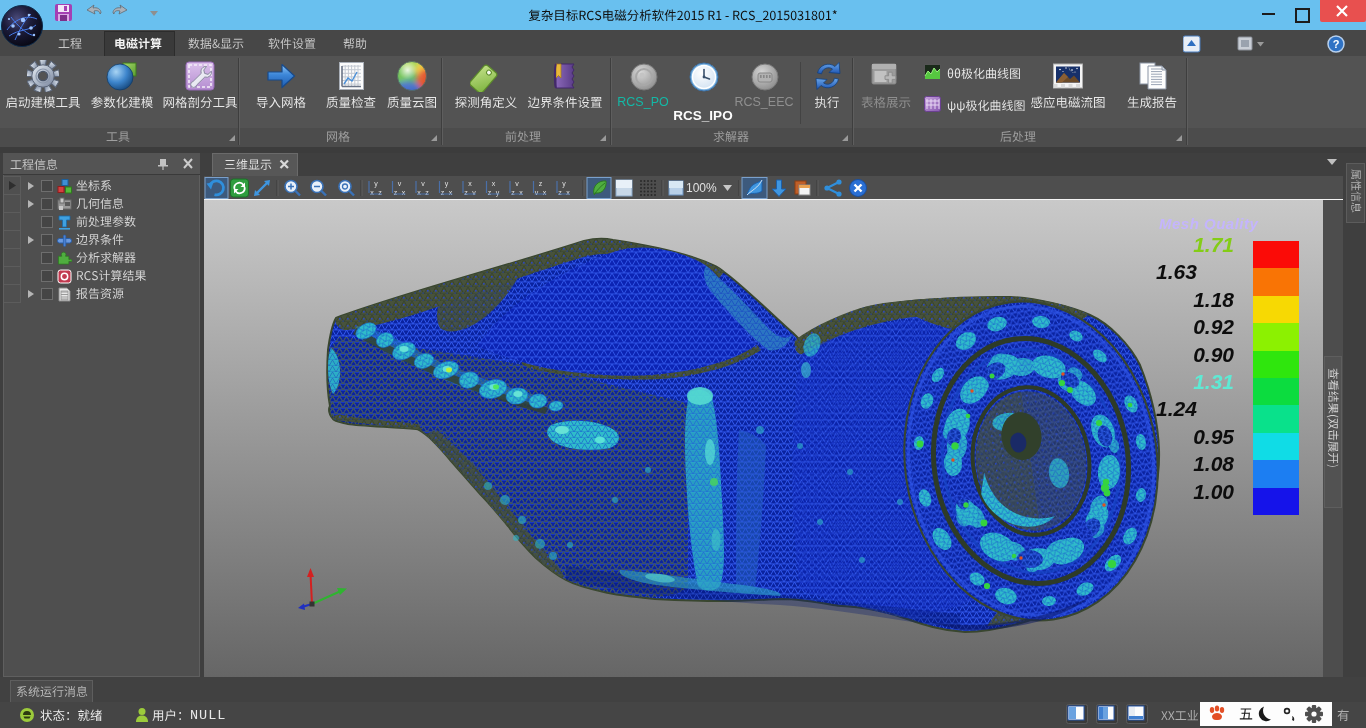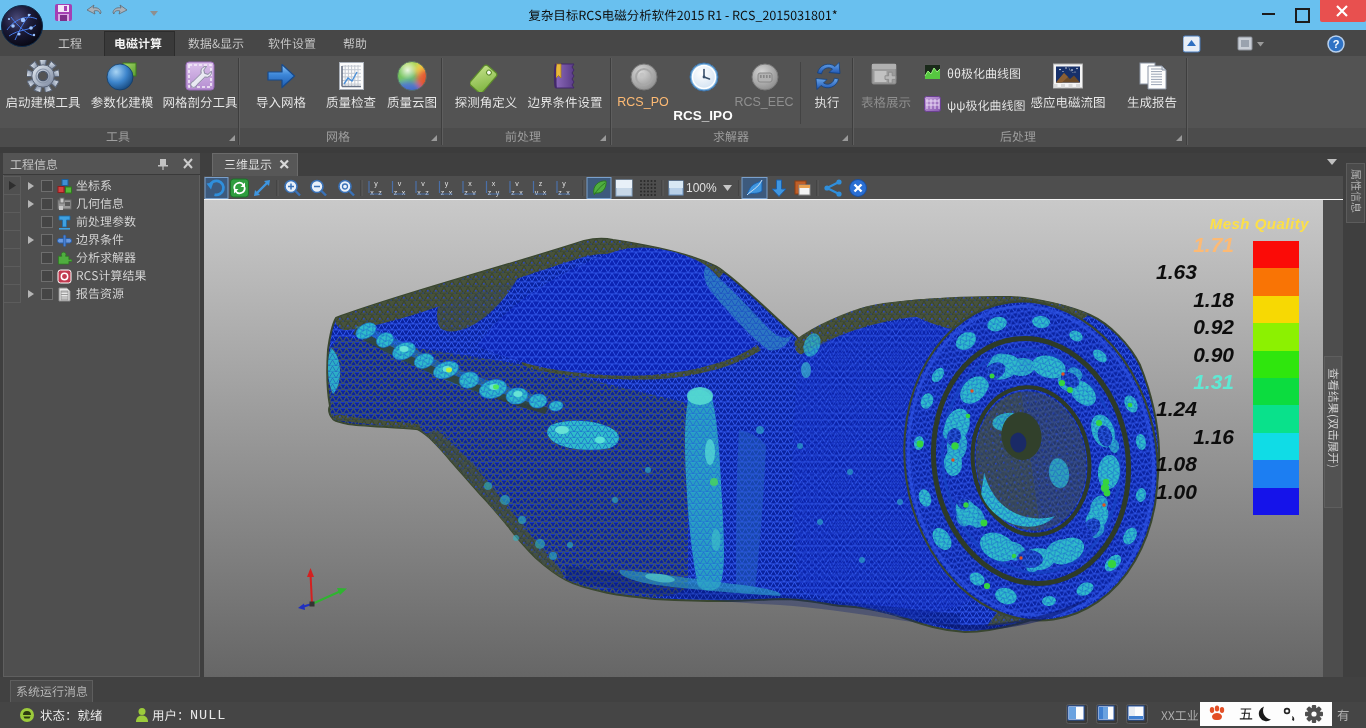--- a/index.html
+++ b/index.html
@@ -54,21 +54,21 @@
     </svg>
 <svg style="position:absolute;left:599px;top:134px" width="8" height="8">
       <path d="M7 1 L7 7 L1 7 Z" fill="#9a9a9a"></path>
     </svg>
 <svg style="position:absolute;left:841px;top:134px" width="8" height="8">
       <path d="M7 1 L7 7 L1 7 Z" fill="#9a9a9a"></path>
     </svg>
 <svg style="position:absolute;left:1175px;top:134px" width="8" height="8">
       <path d="M7 1 L7 7 L1 7 Z" fill="#9a9a9a"></path>
     </svg>
-<div style="position:absolute;left:603px;top:95px;width:80px;text-align:center;font:12.5px 'Liberation Sans',sans-serif;color:#fdba74">RCS_PO</div>
+<div style="position:absolute;left:603px;top:95px;width:80px;text-align:center;font:12.5px 'Liberation Sans',sans-serif;color:#14b8a6">RCS_PO</div>
 <div style="position:absolute;left:663px;top:108px;width:80px;text-align:center;font:bold 13.5px 'Liberation Sans',sans-serif;color:#fdfdfd">RCS_IPO</div>
 <div style="position:absolute;left:724px;top:95px;width:80px;text-align:center;font:12.5px 'Liberation Sans',sans-serif;color:#8f8f8f">RCS_EEC</div>
 <svg style="position:absolute;left:27px;top:60px" width="32" height="32">
       <defs>
         <linearGradient id="gm" x1="0" y1="0" x2="1" y2="1">
           <stop offset="0" stop-color="#e8edf4"></stop>
           <stop offset="0.5" stop-color="#aeb9c9"></stop>
           <stop offset="1" stop-color="#76829a"></stop>
         </linearGradient>
       </defs>
@@ -740,31 +740,31 @@
 <g stroke-linecap="round">
 <line x1="312" y1="604" x2="310.5" y2="574" stroke="#d42020" stroke-width="2"></line>
 <path d="M310.5 568 L307 577 L314 577 Z" fill="#d42020"></path>
 <line x1="312" y1="604" x2="342" y2="590.5" stroke="#2fb430" stroke-width="2"></line>
 <path d="M347 588.5 L337 588 L340 595 Z" fill="#2fb430"></path>
 <line x1="312" y1="604" x2="302" y2="607" stroke="#2030c0" stroke-width="2"></line>
 <path d="M298 608 L304 603.5 L305 610 Z" fill="#2030c0"></path>
 <rect x="309.5" y="601.5" width="5" height="5" fill="#333"></rect>
 </g>
 </svg>
-<div style="position:absolute;left:1159px;top:215px;width:150px;text-align:right;font:italic bold 15px 'Liberation Sans',sans-serif;color:#fde047;letter-spacing:.5px">Mesh Quality</div>
-<div style="position:absolute;left:1156px;top:233px;width:78px;text-align:right;font:italic bold 21px 'Liberation Sans',sans-serif;color:#fdba74">1.71</div>
+<div style="position:absolute;left:1159px;top:215px;width:150px;text-align:left;font:italic bold 15px 'Liberation Sans',sans-serif;color:#c4b5fd;letter-spacing:.5px">Mesh Quality</div>
+<div style="position:absolute;left:1156px;top:233px;width:78px;text-align:right;font:italic bold 21px 'Liberation Sans',sans-serif;color:#84cc16">1.71</div>
 <div style="position:absolute;left:1156px;top:260px;width:78px;text-align:left;font:italic bold 21px 'Liberation Sans',sans-serif;color:#0d0d0d">1.63</div>
 <div style="position:absolute;left:1156px;top:288px;width:78px;text-align:right;font:italic bold 21px 'Liberation Sans',sans-serif;color:#0d0d0d">1.18</div>
 <div style="position:absolute;left:1156px;top:315px;width:78px;text-align:right;font:italic bold 21px 'Liberation Sans',sans-serif;color:#0d0d0d">0.92</div>
 <div style="position:absolute;left:1156px;top:343px;width:78px;text-align:right;font:italic bold 21px 'Liberation Sans',sans-serif;color:#0d0d0d">0.90</div>
 <div style="position:absolute;left:1156px;top:370px;width:78px;text-align:right;font:italic bold 21px 'Liberation Sans',sans-serif;color:#5eead4">1.31</div>
 <div style="position:absolute;left:1156px;top:397px;width:78px;font:italic bold 21px 'Liberation Sans',sans-serif;color:#0d0d0d">1.24</div>
-<div style="position:absolute;left:1156px;top:425px;width:78px;text-align:right;font:italic bold 21px 'Liberation Sans',sans-serif;color:#0d0d0d">1.16</div>
-<div style="position:absolute;left:1156px;top:452px;width:78px;font:italic bold 21px 'Liberation Sans',sans-serif;color:#0d0d0d">1.08</div>
-<div style="position:absolute;left:1156px;top:480px;width:78px;text-align:left;font:italic bold 21px 'Liberation Sans',sans-serif;color:#0d0d0d">1.00</div>
+<div style="position:absolute;left:1156px;top:425px;width:78px;text-align:right;font:italic bold 21px 'Liberation Sans',sans-serif;color:#0d0d0d">0.95</div>
+<div style="position:absolute;left:1156px;top:452px;width:78px;text-align:right;font:italic bold 21px 'Liberation Sans',sans-serif;color:#0d0d0d">1.08</div>
+<div style="position:absolute;left:1156px;top:480px;width:78px;text-align:right;font:italic bold 21px 'Liberation Sans',sans-serif;color:#0d0d0d">1.00</div>
 <div style="position:absolute;left:1253px;top:241px;width:46px;height:28px;background:#fb0b07;"></div>
 <div style="position:absolute;left:1253px;top:268px;width:46px;height:28px;background:#f97405;"></div>
 <div style="position:absolute;left:1253px;top:296px;width:46px;height:28px;background:#f7d903;"></div>
 <div style="position:absolute;left:1253px;top:323px;width:46px;height:28px;background:#8cf101;"></div>
 <div style="position:absolute;left:1253px;top:351px;width:46px;height:28px;background:#2fe60d;"></div>
 <div style="position:absolute;left:1253px;top:378px;width:46px;height:28px;background:#0cdc3f;"></div>
 <div style="position:absolute;left:1253px;top:405px;width:46px;height:28px;background:#09e18b;"></div>
 <div style="position:absolute;left:1253px;top:433px;width:46px;height:28px;background:#10dce6;"></div>
 <div style="position:absolute;left:1253px;top:460px;width:46px;height:28px;background:#1c7ef2;"></div>
 <div style="position:absolute;left:1253px;top:488px;width:46px;height:27px;background:#1513ea;"></div>

